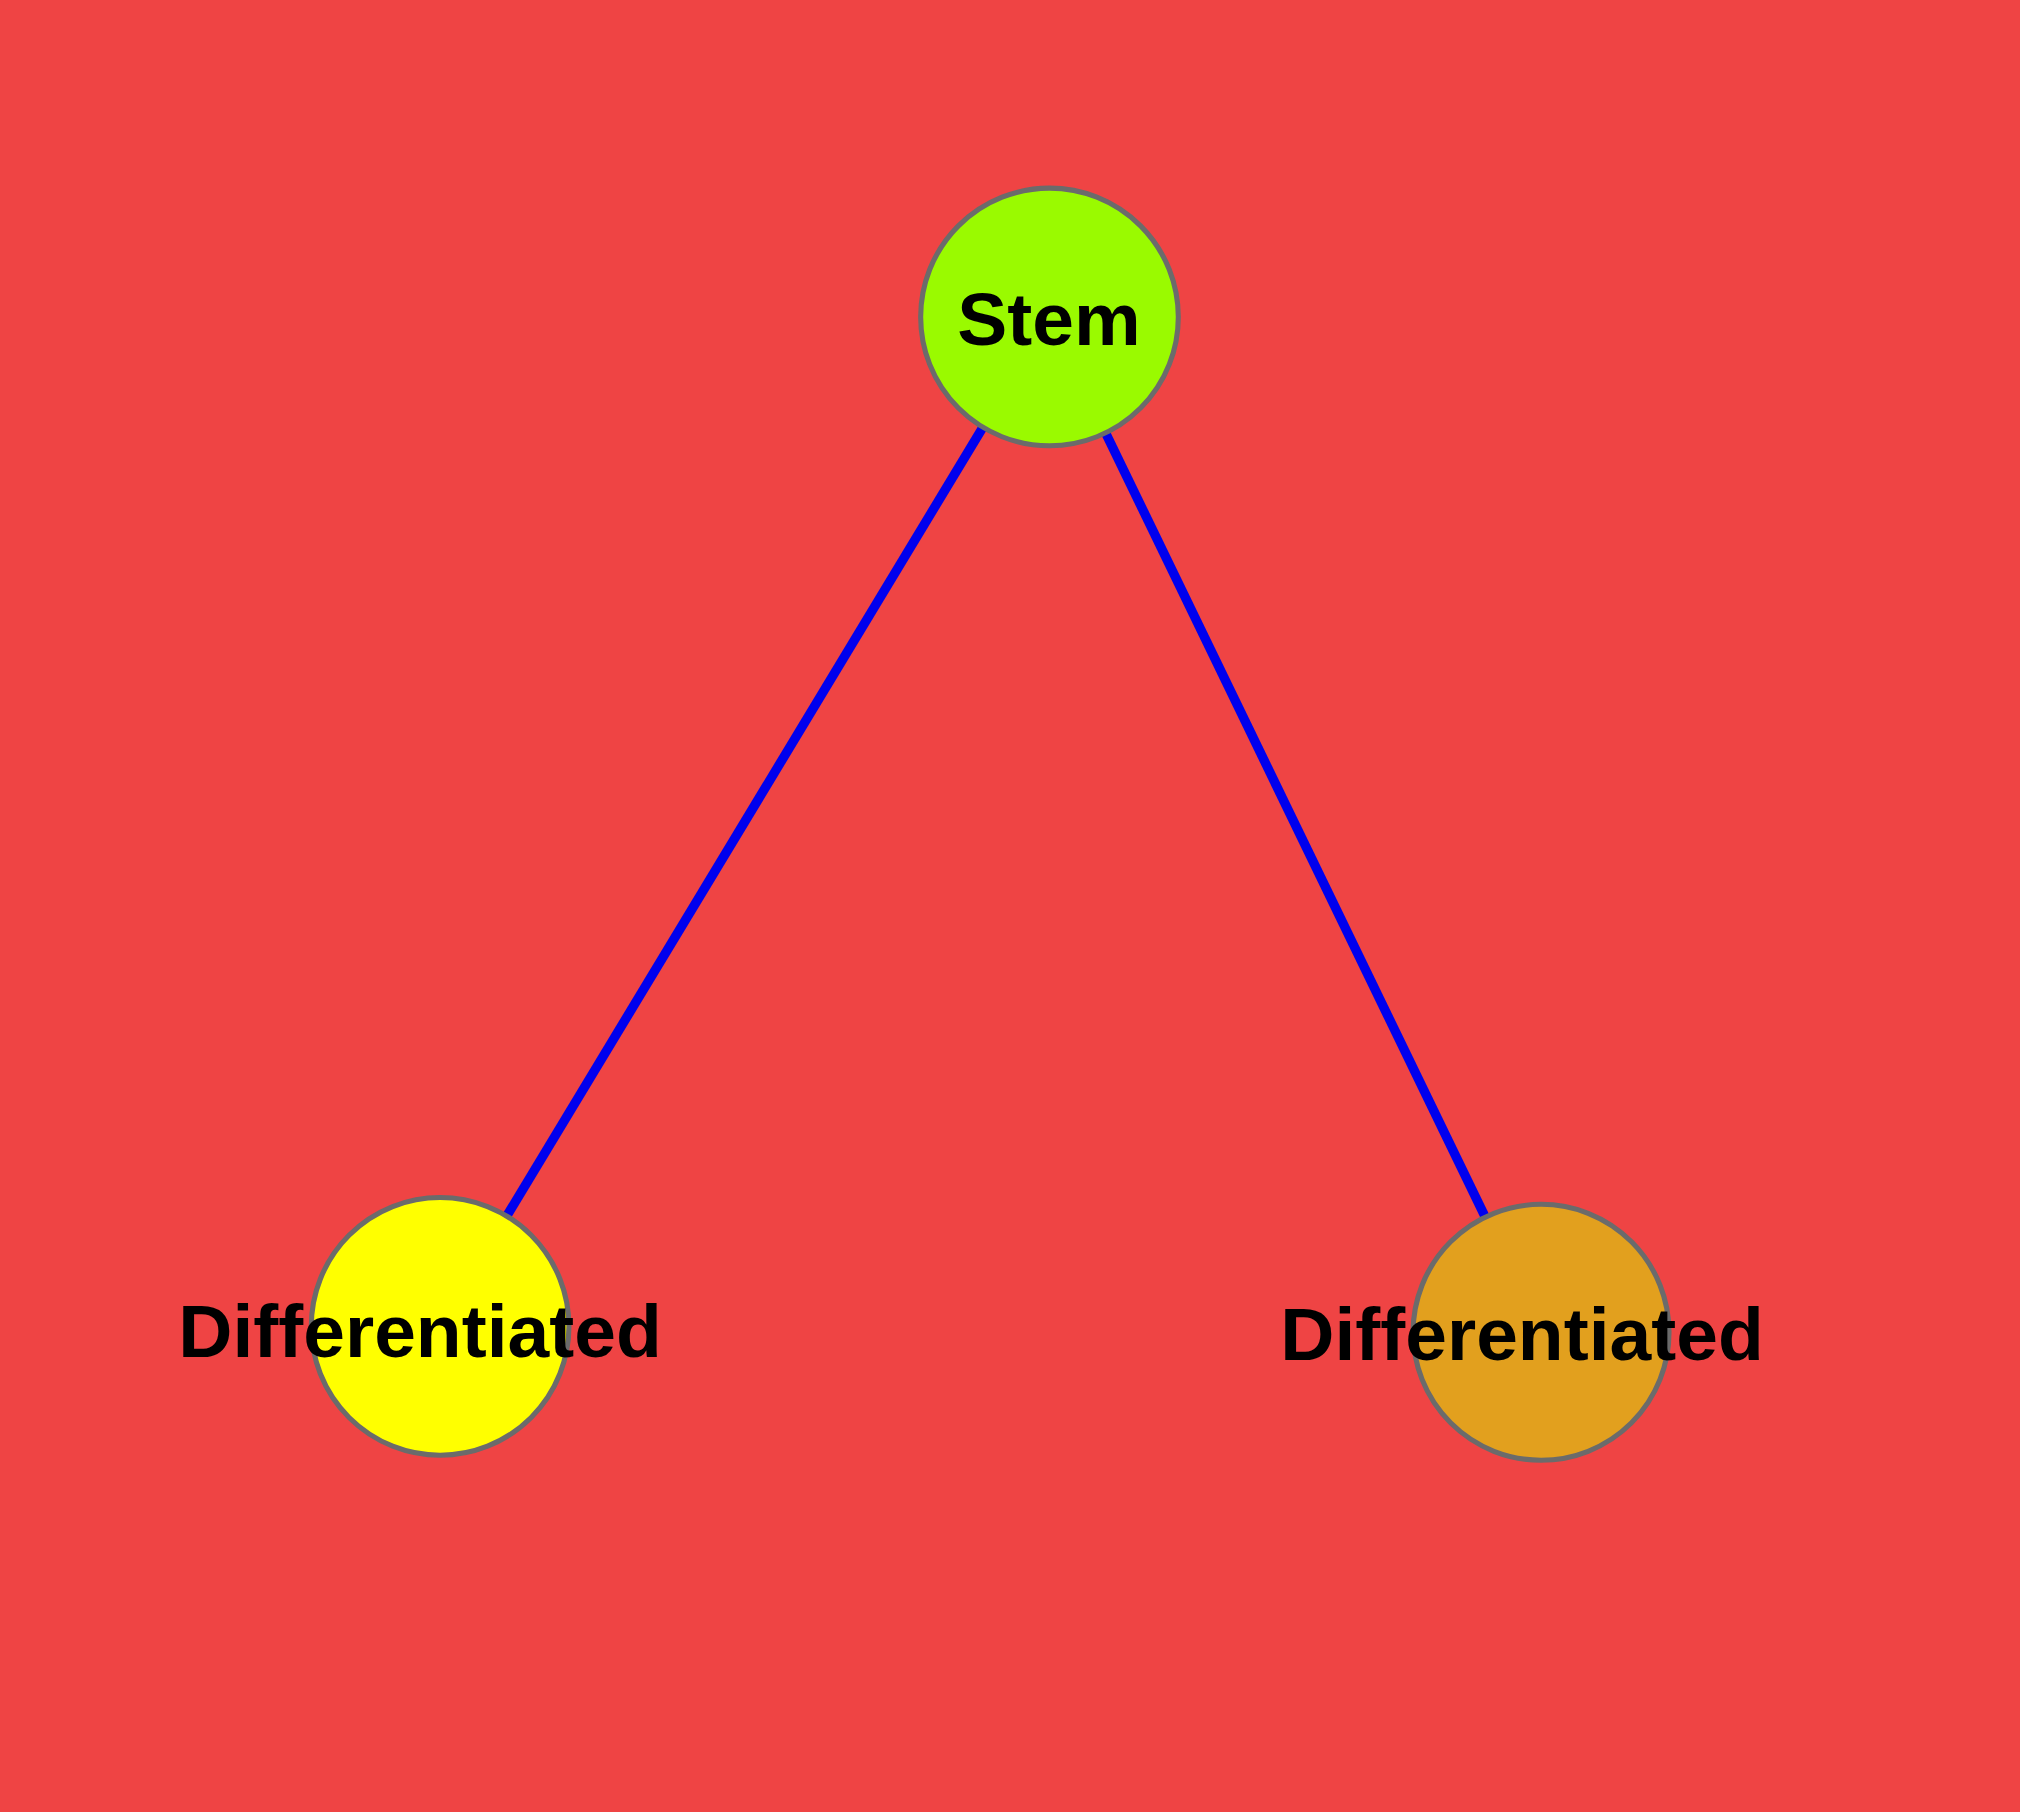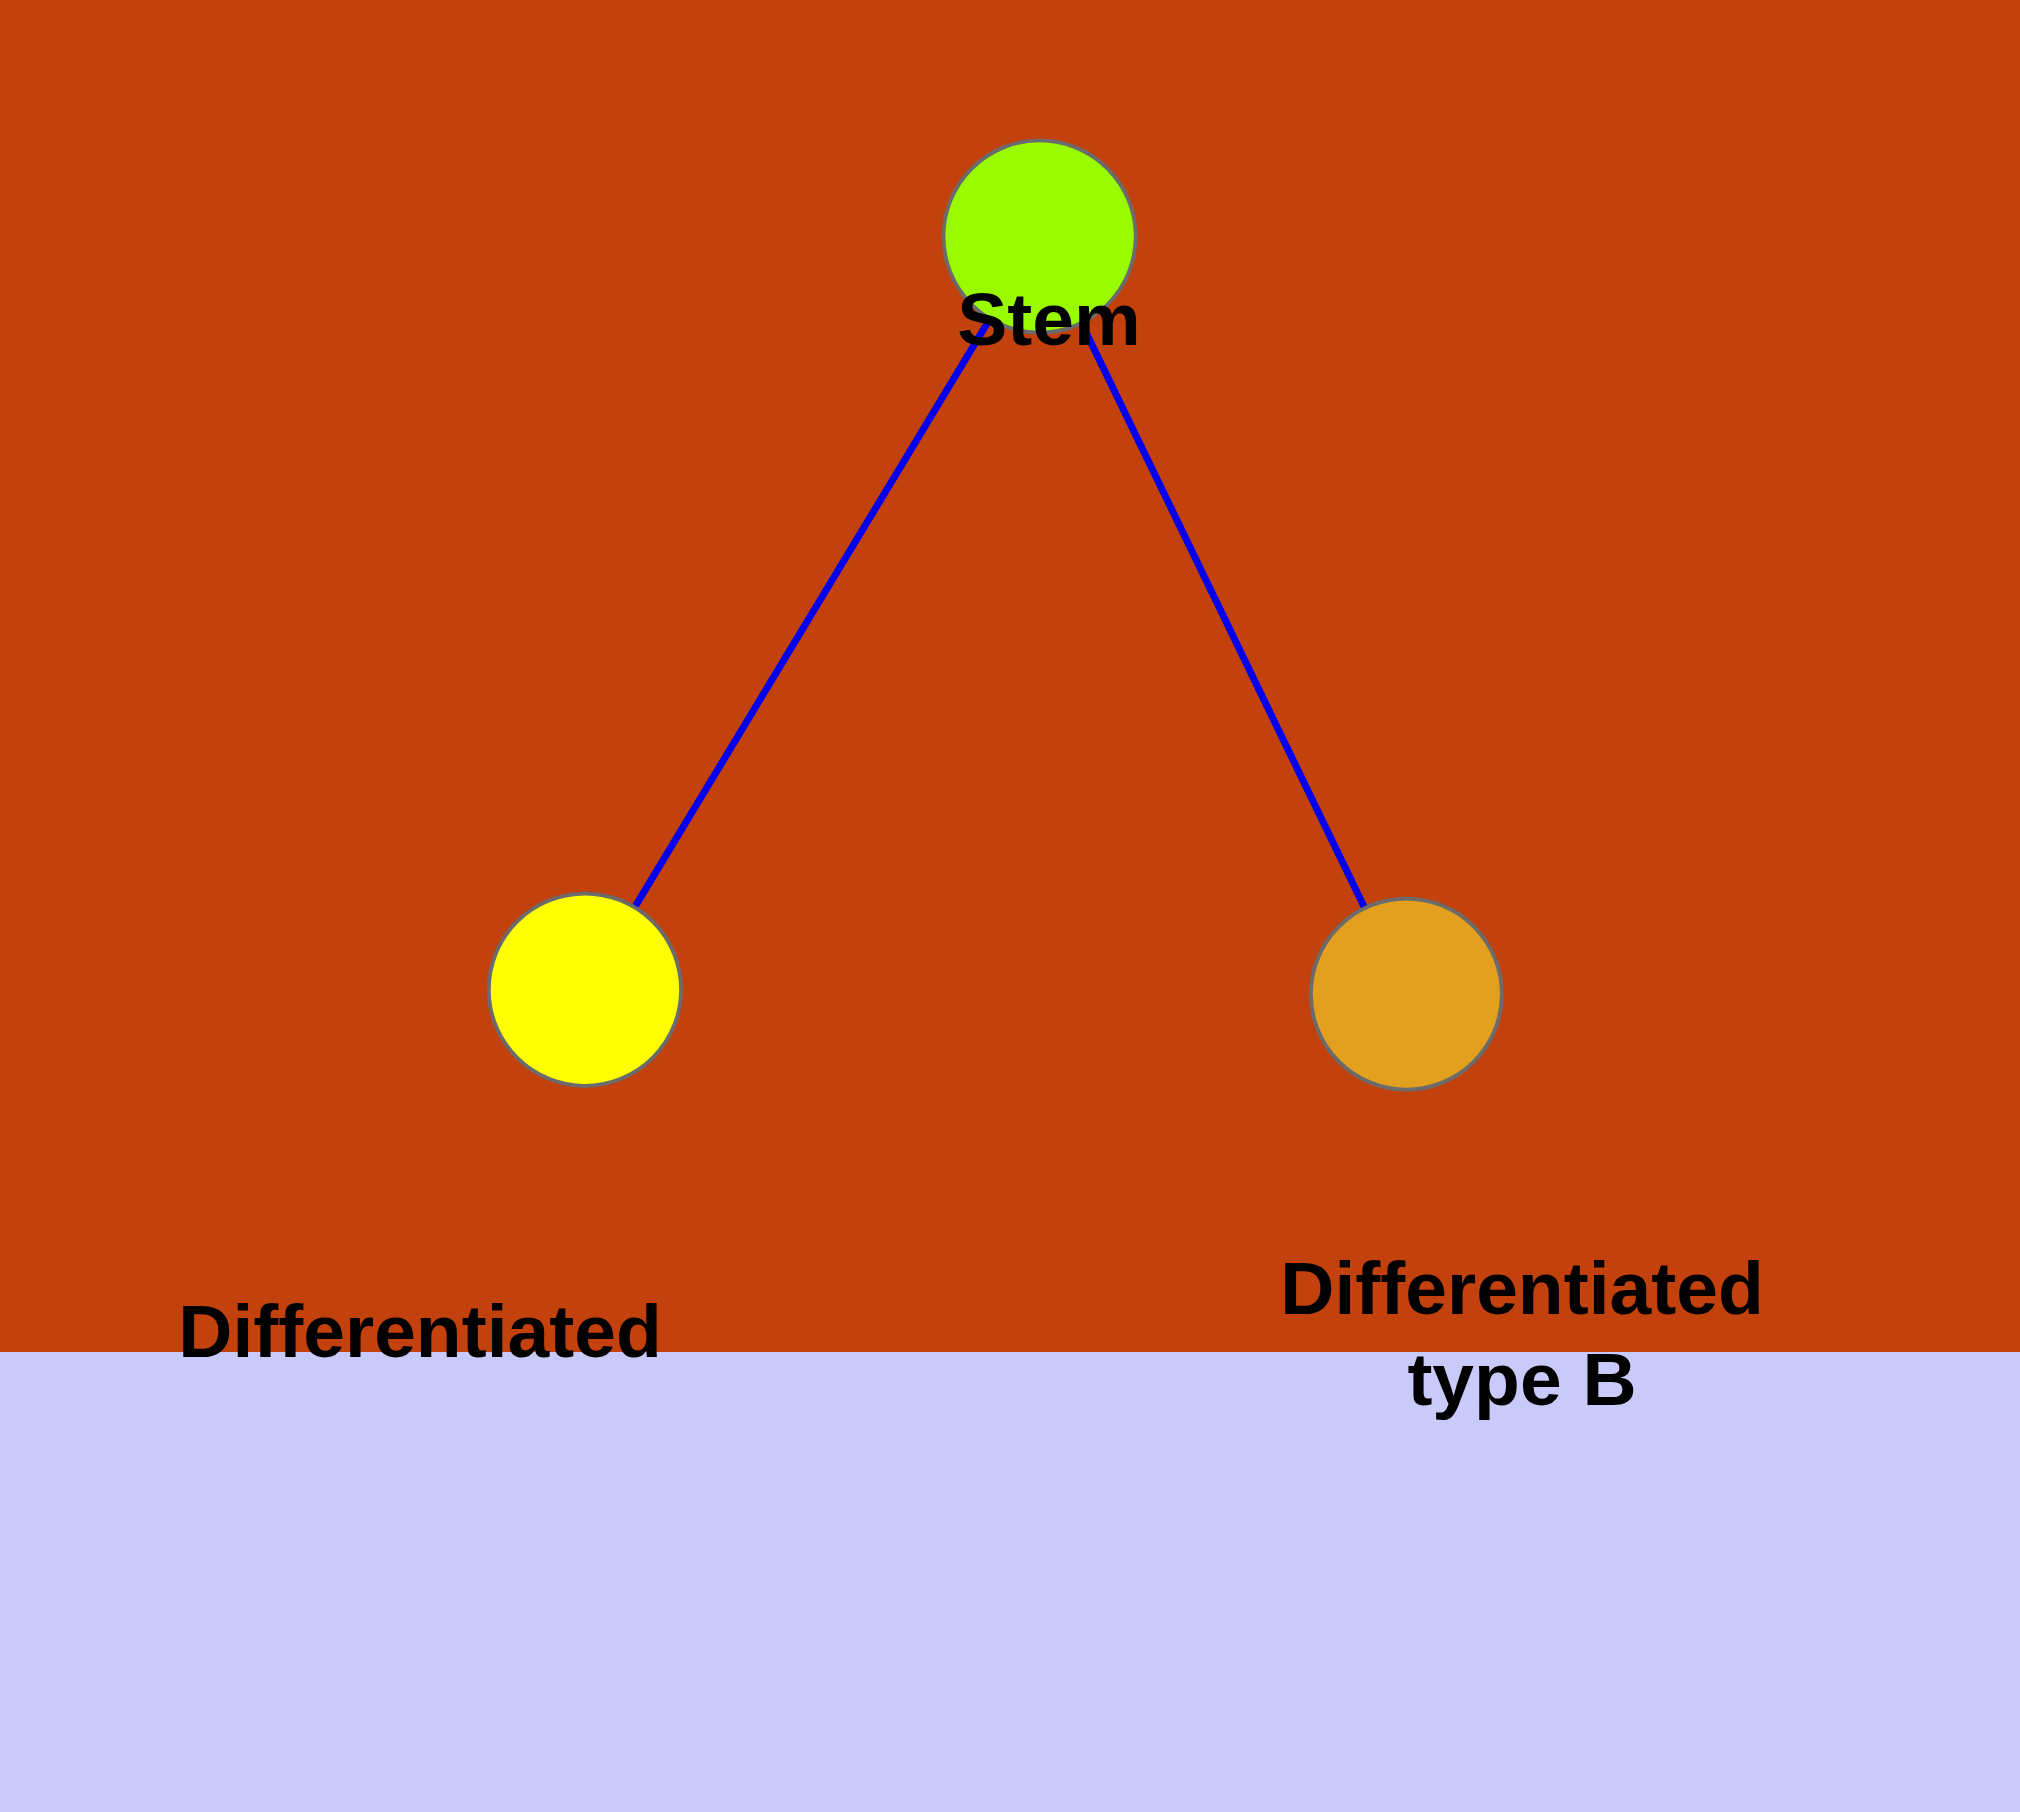--- a/index.html
+++ b/index.html
@@ -9,22 +9,22 @@
   body {
     width: 2021px;
     height: 1812px;
     background: #C9C9FA;
     font-family: "Liberation Sans", sans-serif;
     overflow: hidden;
   }
   .canvas {
     position: relative;
     width: 2021px;
-    height: 1352px;
-    background: #c2410c;
+    height: 1812px;
+    background: #ef4444;
   }
   #graph-svg {
     position: absolute;
     left: 0;
     top: 0;
     width: 100%;
     height: 100%;
     display: block;
   }
   .node-label {
@@ -57,16 +57,15 @@
   <div class="node-label" id="label-stem" style="left: 1049px; top: 319px; color: rgb(0, 0, 0);">
     <span>Stem</span>
   </div>
 
   <div class="node-label" id="label-diff-a" style="left: 420px; top: 1331px; color: rgb(0, 0, 0);">
     <span>Differentiated</span>
   </div>
 
   <div class="node-label" id="label-diff-b" style="left: 1522px; top: 1334px; color: rgb(0, 0, 0);">
     <span>Differentiated</span>
-    <span>type B</span>
   </div>
 </div>
 
 
 </body></html>

